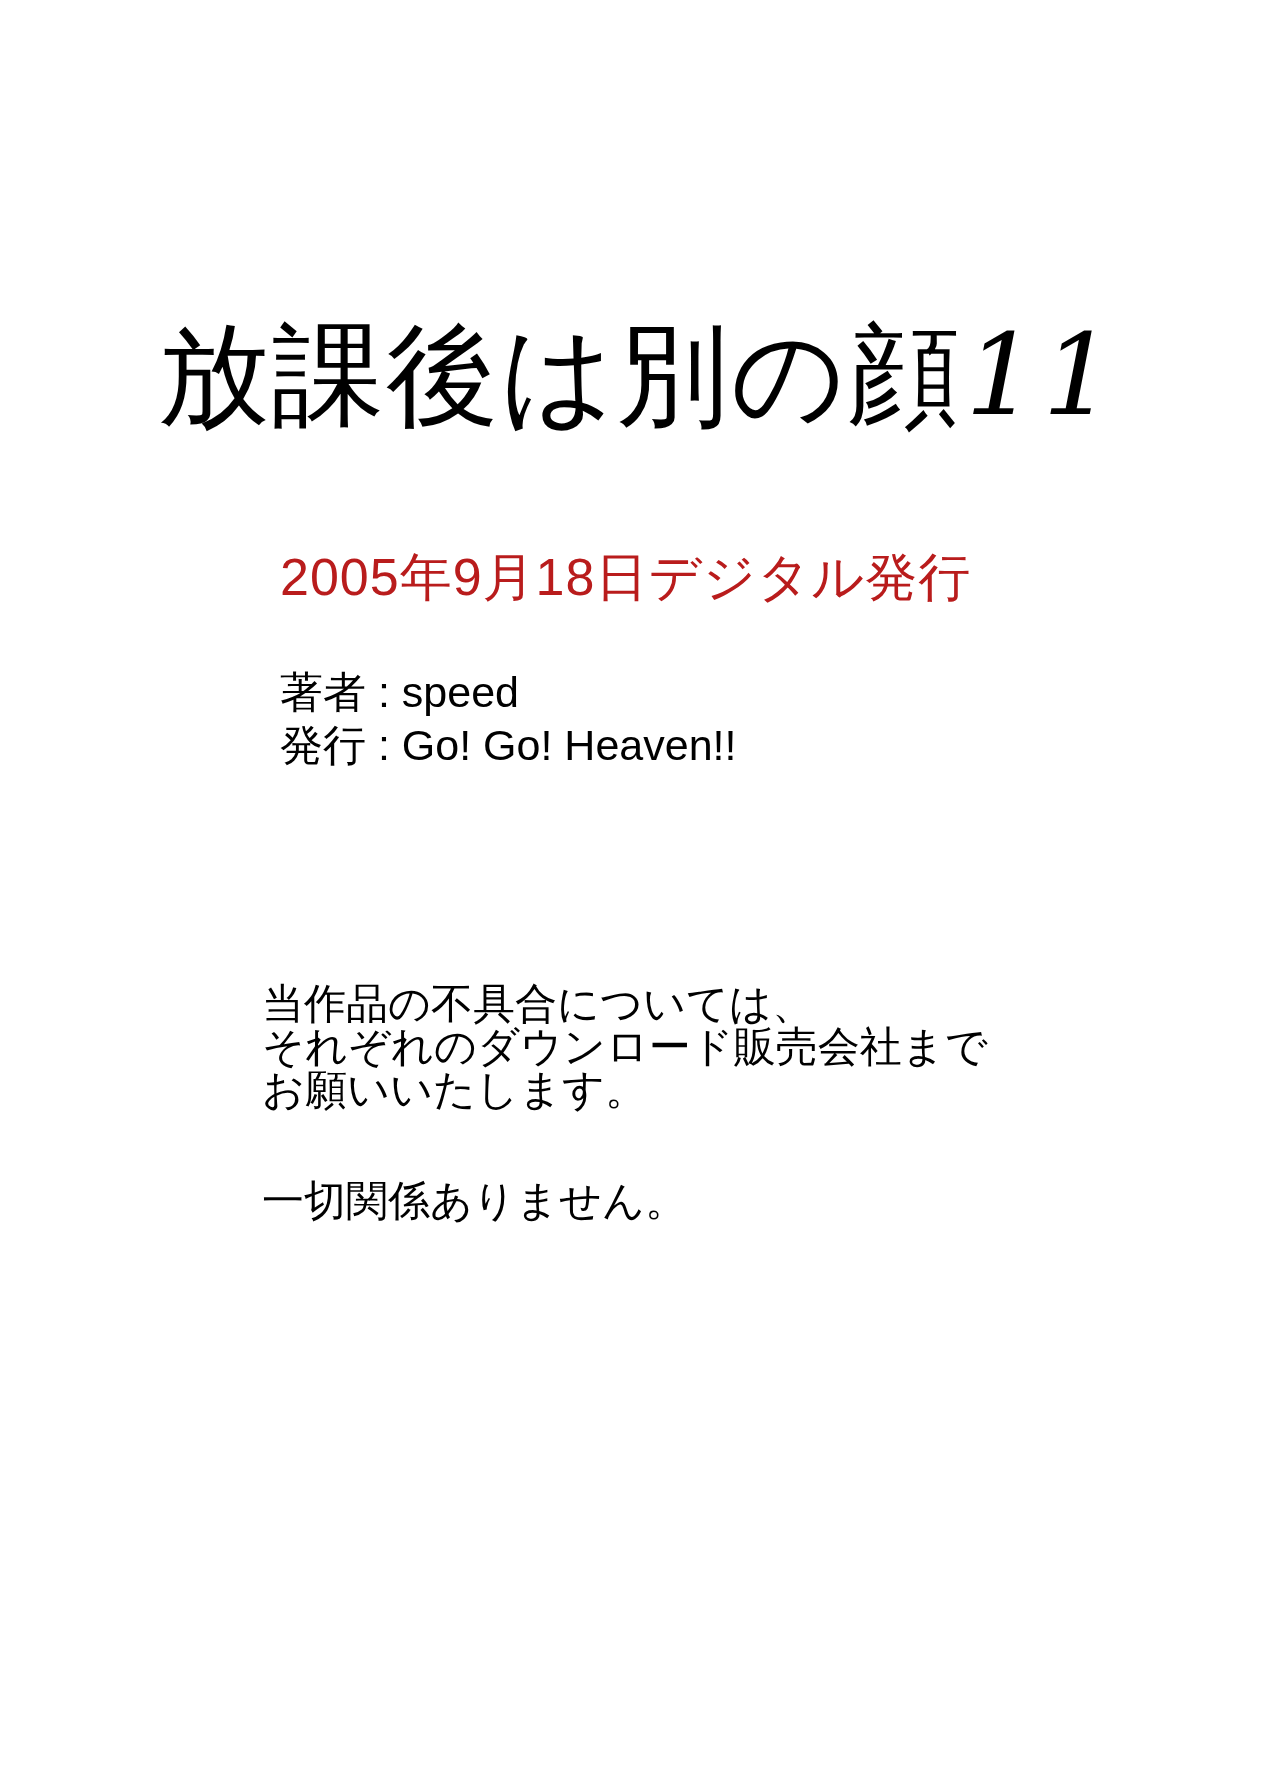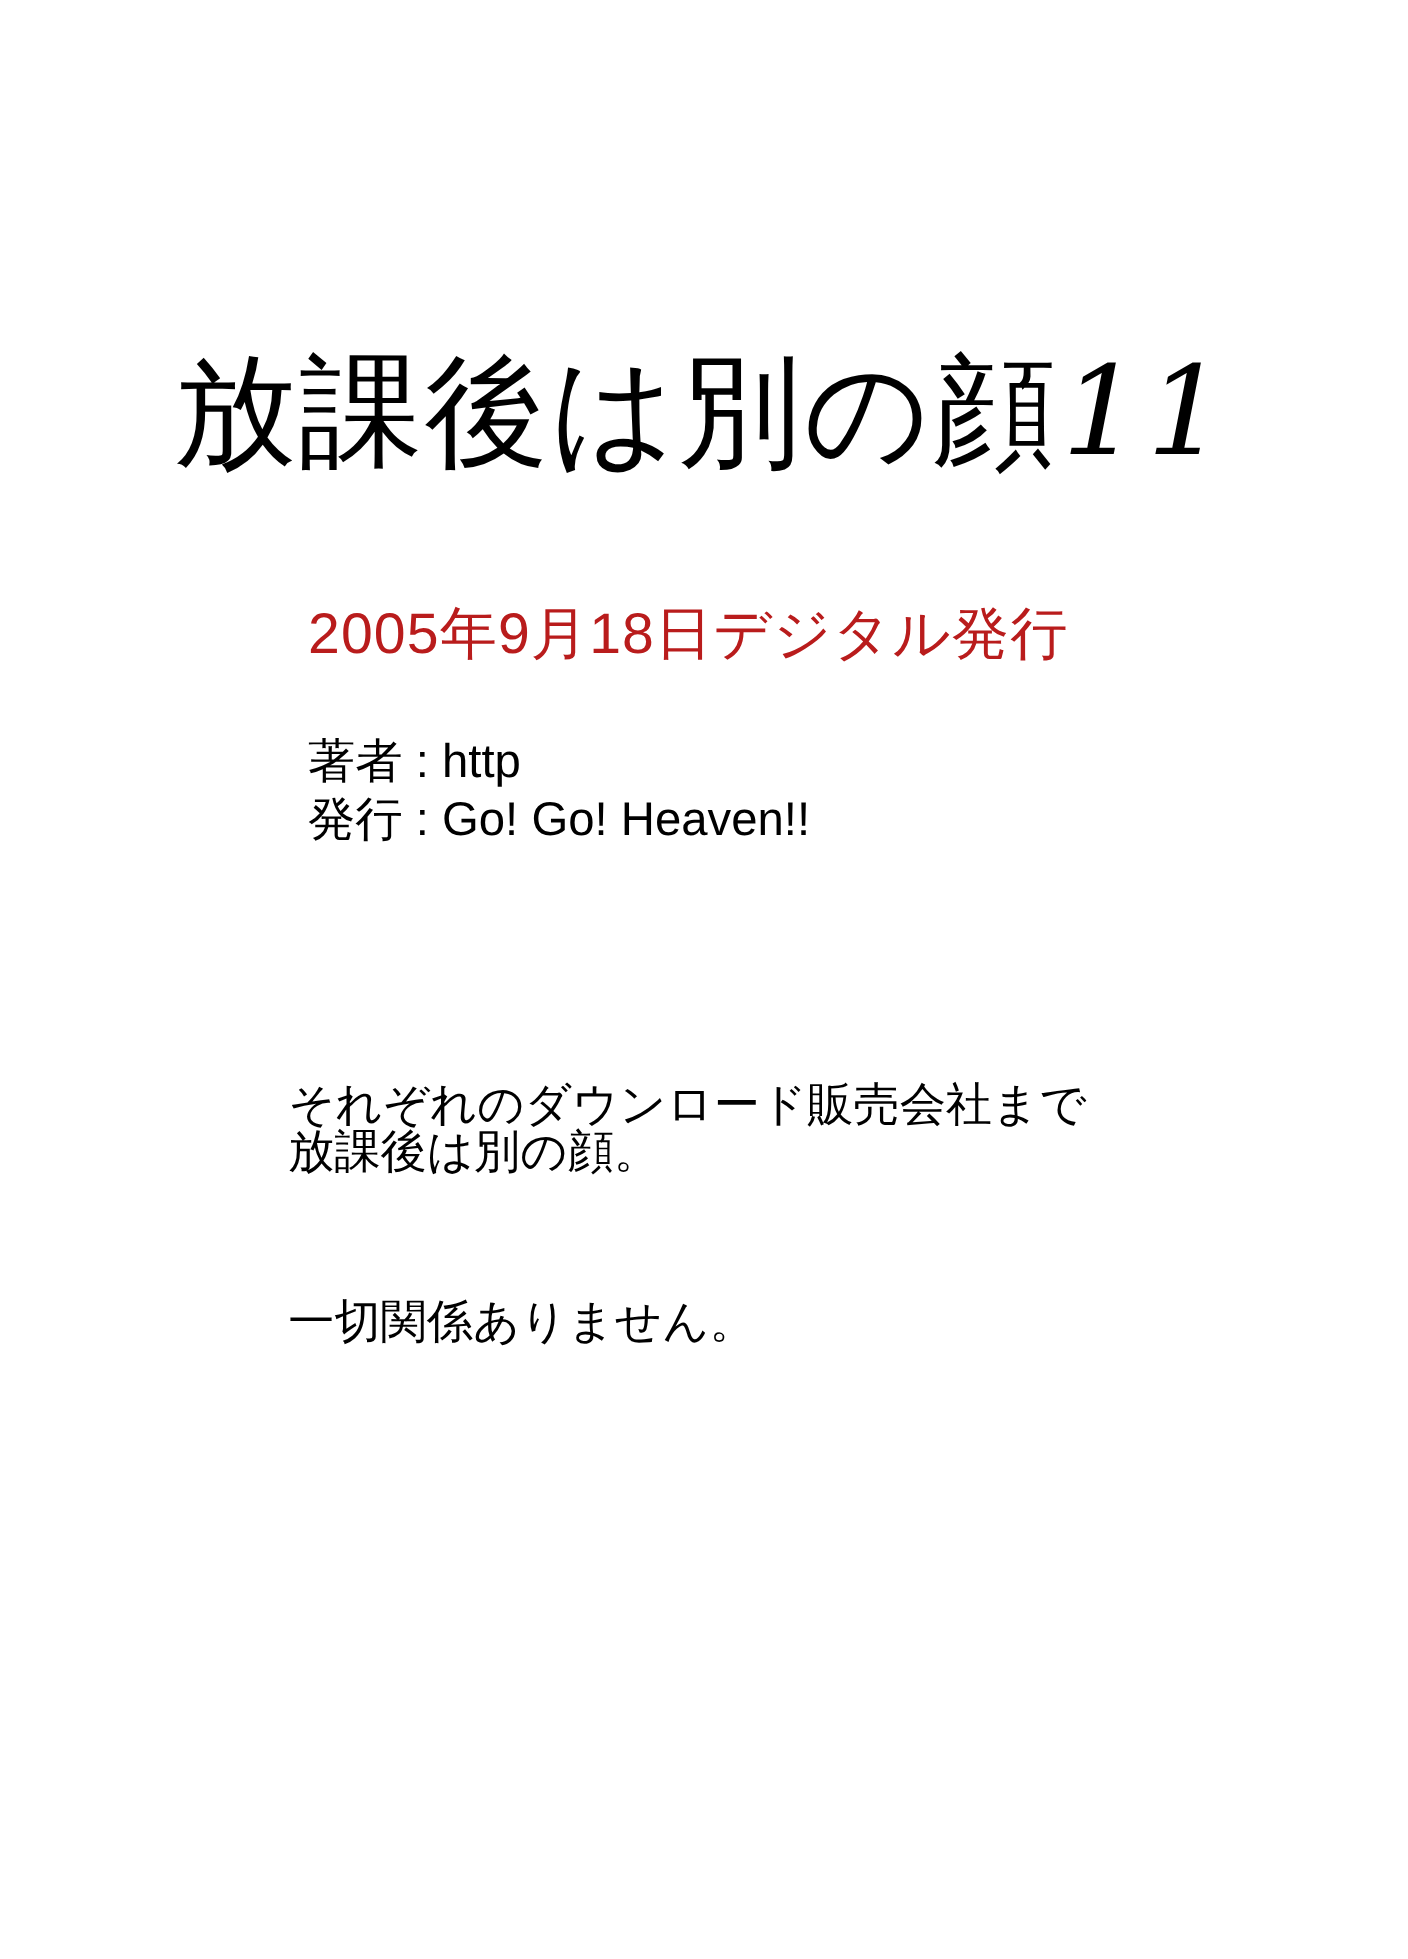--- a/index.html
+++ b/index.html
@@ -67,26 +67,27 @@
 
 <div class="page">
 
   <div class="title">
     <span>放課後は別の顔</span><span class="vol">11</span>
   </div>
 
   <div class="pub-date">2005年9月18日デジタル発行</div>
 
   <div class="credits">
-    <div>著者 : http</div>
+    <div>著者 : speed</div>
     <div>発行 : Go! Go! Heaven!!</div>
   </div>
 
   <div class="notice support">
+    <div>当作品の不具合については、</div>
     <div>それぞれのダウンロード販売会社まで</div>
-    <div>放課後は別の顔。</div>
+    <div>お願いいたします。</div>
   </div>
 
   <div class="notice fiction">
     <div>一切関係ありません。</div>
   </div>
 
 </div>
 
 </body></html>

